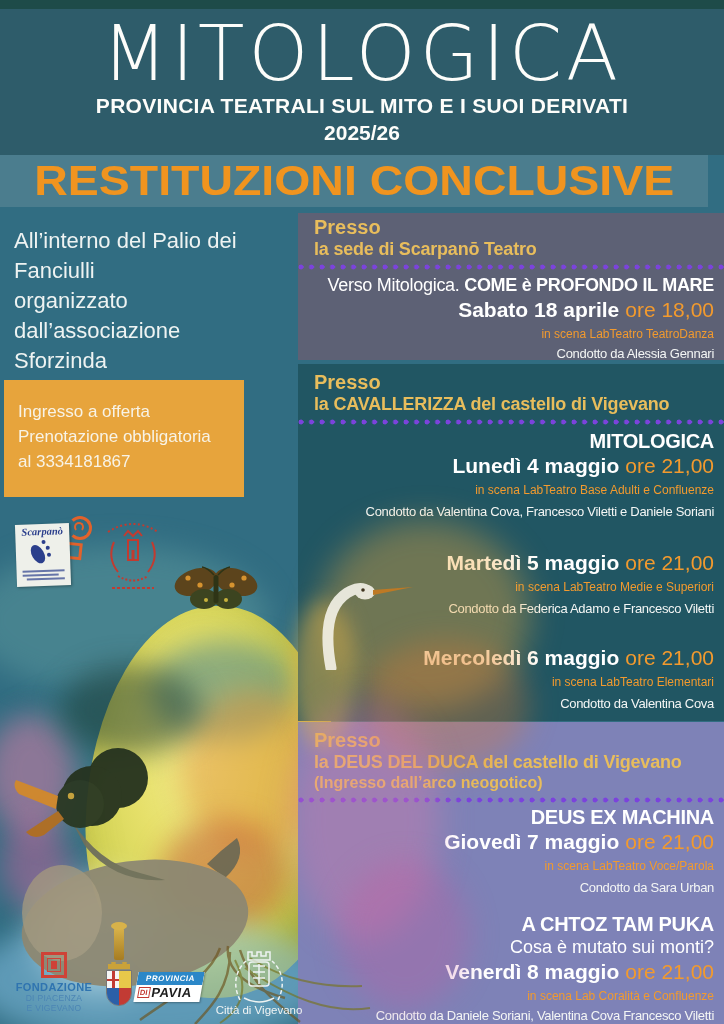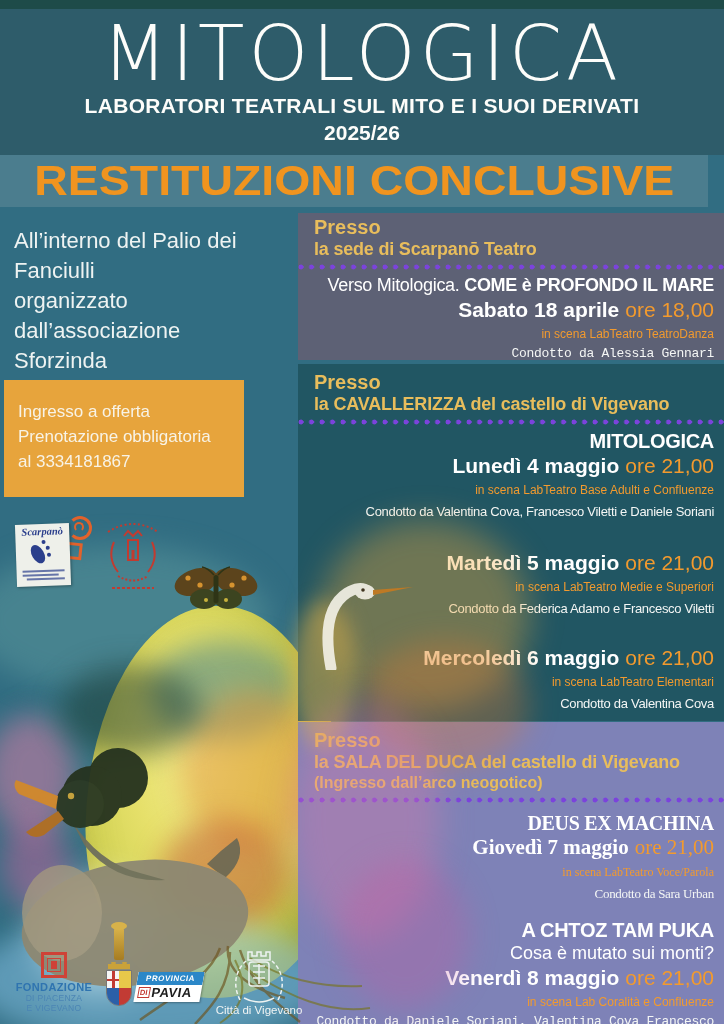--- a/index.html
+++ b/index.html
@@ -51,21 +51,21 @@
   .ev-gap-26{margin-top:26px;}
   .ev-gap-14{margin-top:14px;}
   .event-title{color:#fff;font-weight:bold;font-size:20px;line-height:24px;letter-spacing:-.3px;}
   .event-title.small{font-size:18px;line-height:23px;}
   .event-title .pre{font-weight:normal;}
   .event-sub{color:#ffffff;font-size:18px;line-height:23px;}
   .date-line{color:#fff;font-weight:bold;font-size:21px;line-height:25px;}
   .date-line .time{color:#f29a2e;font-weight:normal;margin-left:6px;}
   .scene{color:#f29a2e;font-size:12px;line-height:24px;}
   .credits{color:#f4f6f5;font-size:13px;line-height:20px;letter-spacing:-.3px;}
-  .credits.tight{line-height:16px;font-family:Liberation Mono, monospace;}
+  .credits.tight{line-height:16px;}
 
   
   .logo{position:absolute;z-index:5;}
   
   .sc-card{position:absolute;left:0;top:8px;width:54px;height:62px;background:#eef0ea;
     transform:rotate(-2deg);box-shadow:1px 1px 3px rgba(0,0,0,.35);padding-top:2px;}
   .sc-name{font-family:"Liberation Serif",serif;font-style:italic;font-weight:bold;
     font-size:10.5px;color:#2b3f8c;text-align:center;}
   .sc-foot{position:absolute;left:16px;top:20px;width:12px;height:20px;background:#2b3f8c;
     border-radius:50%;transform:rotate(-28deg);}
@@ -163,21 +163,21 @@
       <circle cx="92" cy="78" r="30" fill="#25321f"></circle>
       <circle cx="80" cy="86" r="24" fill="#2a3823"></circle>
       <circle cx="71" cy="78" r="3.2" fill="#caa53a"></circle>
       <path d="M58 78 L16 62 Q12 69 19 76 L56 91 z" fill="#d2892b"></path>
       <path d="M58 93 L26 114 Q33 122 44 117 L64 101 z" fill="#b06f22"></path>
     </svg>
   </div>
 
   <header class="header">
     <div class="title">MITOLOGICA</div>
-    <div class="subtitle">LABORATORI TEATRALI SUL MITO E I SUOI DERIVATI</div>
+    <div class="subtitle">PROVINCIA TEATRALI SUL MITO E I SUOI DERIVATI</div>
     <div class="season">2025/26</div>
   </header>
   <div class="band">
     <span class="band-inner">RESTITUZIONI CONCLUSIVE</span>
   </div>
 
   <div class="intro">
     <div>All’interno del Palio dei</div>
     <div>Fanciulli</div>
     <div>organizzato</div>
@@ -246,24 +246,24 @@
     </div>
     <div class="event ev-gap-26">
       <div class="date-line"><span>Mercoledì 6 maggio</span><span class="time">ore 21,00</span></div>
       <div class="scene">in scena LabTeatro Elementari</div>
       <div class="credits">Condotto da Valentina Cova</div>
     </div>
   </section>
 
   <section class="panel panel-3">
     <div class="presso">Presso</div>
-    <div class="venue">la SALA DEL DUCA del castello di Vigevano</div>
+    <div class="venue">la DEUS DEL DUCA del castello di Vigevano</div>
     <div class="venue-note">(Ingresso dall’arco neogotico)</div>
     <div class="dots"></div>
-    <div class="event" style="margin-top:8px;font-family:Liberation Serif, serif;">
+    <div class="event" style="margin-top:2px;">
       <div class="event-title">DEUS EX MACHINA</div>
       <div class="date-line"><span>Giovedì 7 maggio</span><span class="time">ore 21,00</span></div>
       <div class="scene">in scena LabTeatro Voce/Parola</div>
       <div class="credits">Condotto da Sara Urban</div>
     </div>
     <div class="event ev-gap-14">
       <div class="event-title">A CHTOZ TAM PUKA</div>
       <div class="event-sub">Cosa è mutato sui monti?</div>
       <div class="date-line"><span>Venerdì 8 maggio</span><span class="time">ore 21,00</span></div>
       <div class="scene">in scena Lab Coralità e Confluenze</div>

